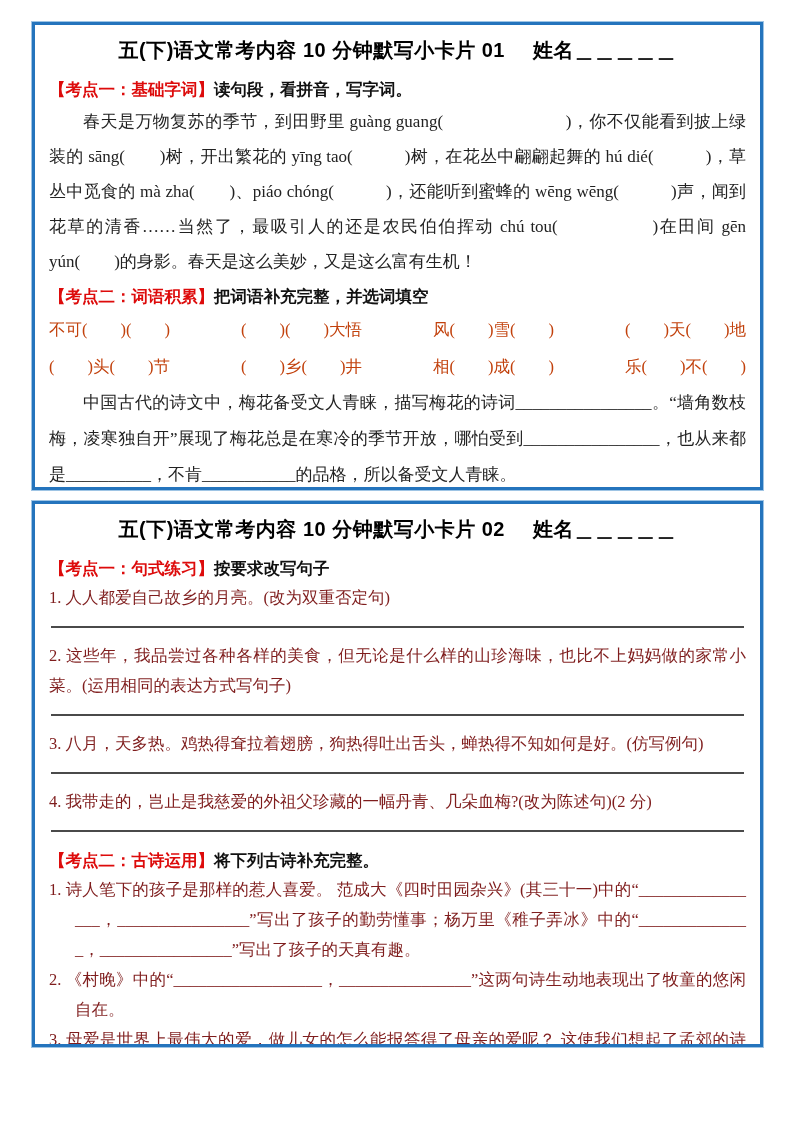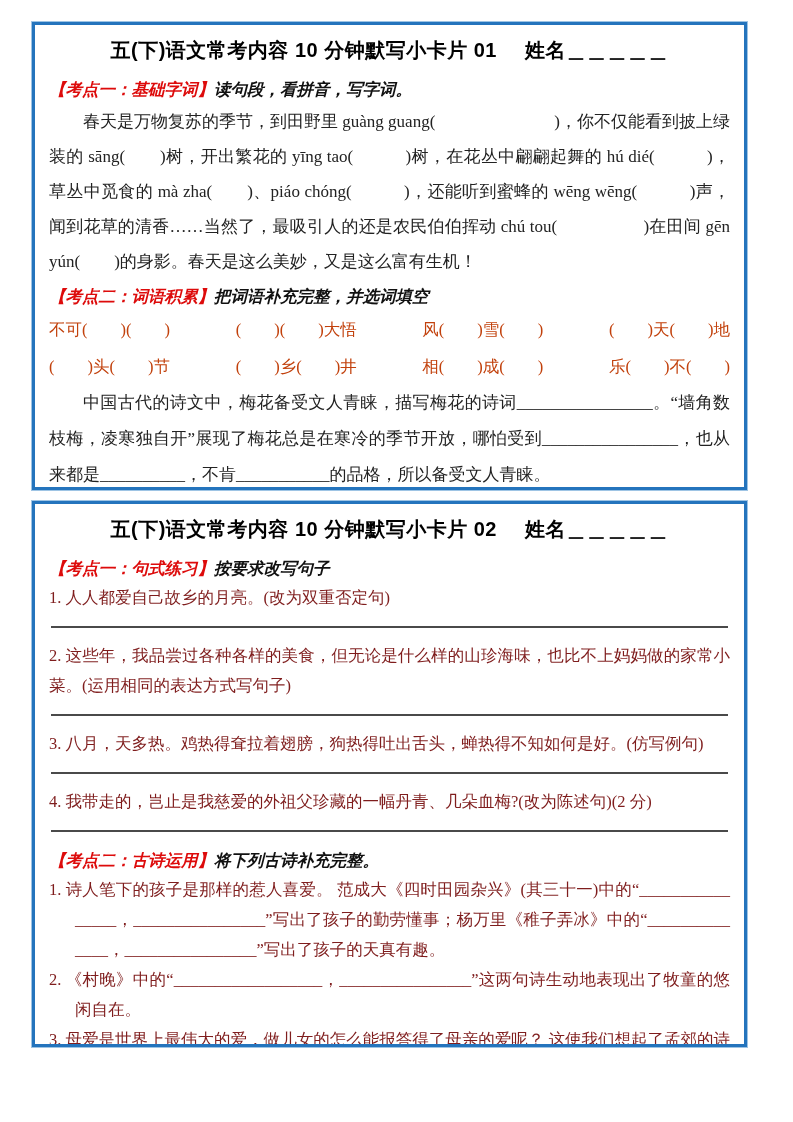--- a/index.html
+++ b/index.html
@@ -3,21 +3,21 @@
 <meta charset="utf-8">
 <style>
   * { margin: 0; padding: 0; box-sizing: border-box; }
   html, body { background: #ffffff; }
   body {
     width: 793px; height: 1122px;
     font-family: "Liberation Serif", serif;
     color: #1c1c1c;
     overflow: hidden;
   }
-  .page { width: 793px; height: 1122px; padding: 22px 46px 0 32px; }
+  .page { width: 793px; height: 1122px; padding: 22px 30px 0 32px; }
   .card {
     border: 3px solid #2474bd;
     box-shadow: 0 0 0 1px #9ec4e4;
     background: #ffffff;
     padding: 8px 14px 6px 14px;
     overflow: hidden;
   }
   .card1 { height: 468px; margin-bottom: 11px; }
   .card2 { height: 546px; }
 
@@ -31,21 +31,20 @@
     letter-spacing: 0.5px;
   }
   .card-title .name-part { margin-left: 28px; }
 
   .section-header {
     font-family: "Liberation Sans", sans-serif;
     font-weight: bold;
     font-size: 16.5px;
     line-height: 30px;
     color: #111;
-    font-style: italic;
   }
   .section-tag { color: #dd0b0b; }
 
   .para {
     font-size: 17px;
     line-height: 35px;
     text-align: justify;
     color: #222;
   }
   .indent2 { text-indent: 2em; }

